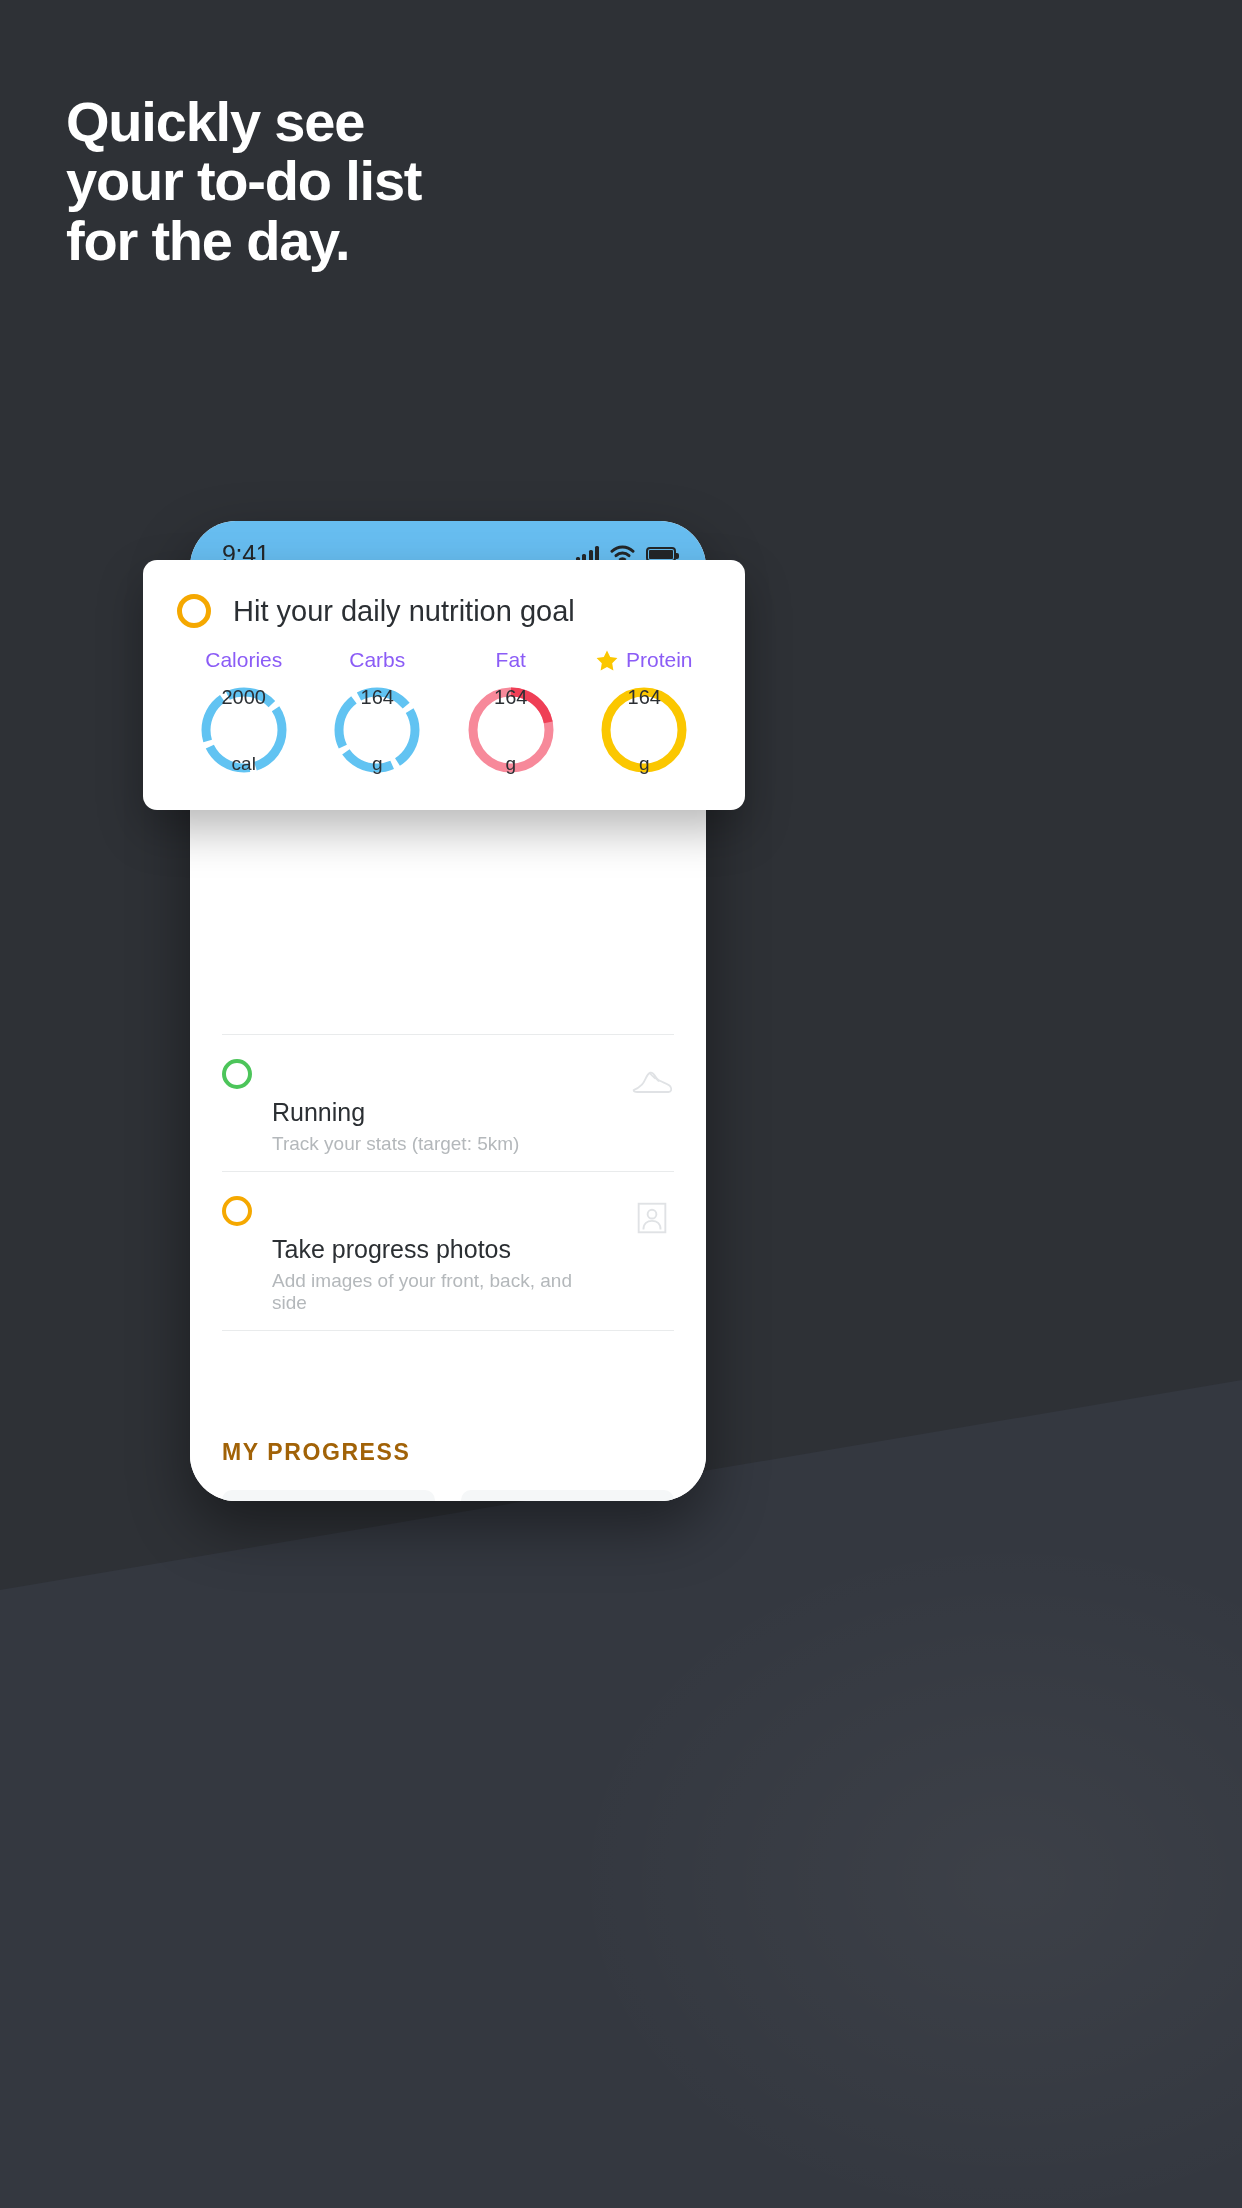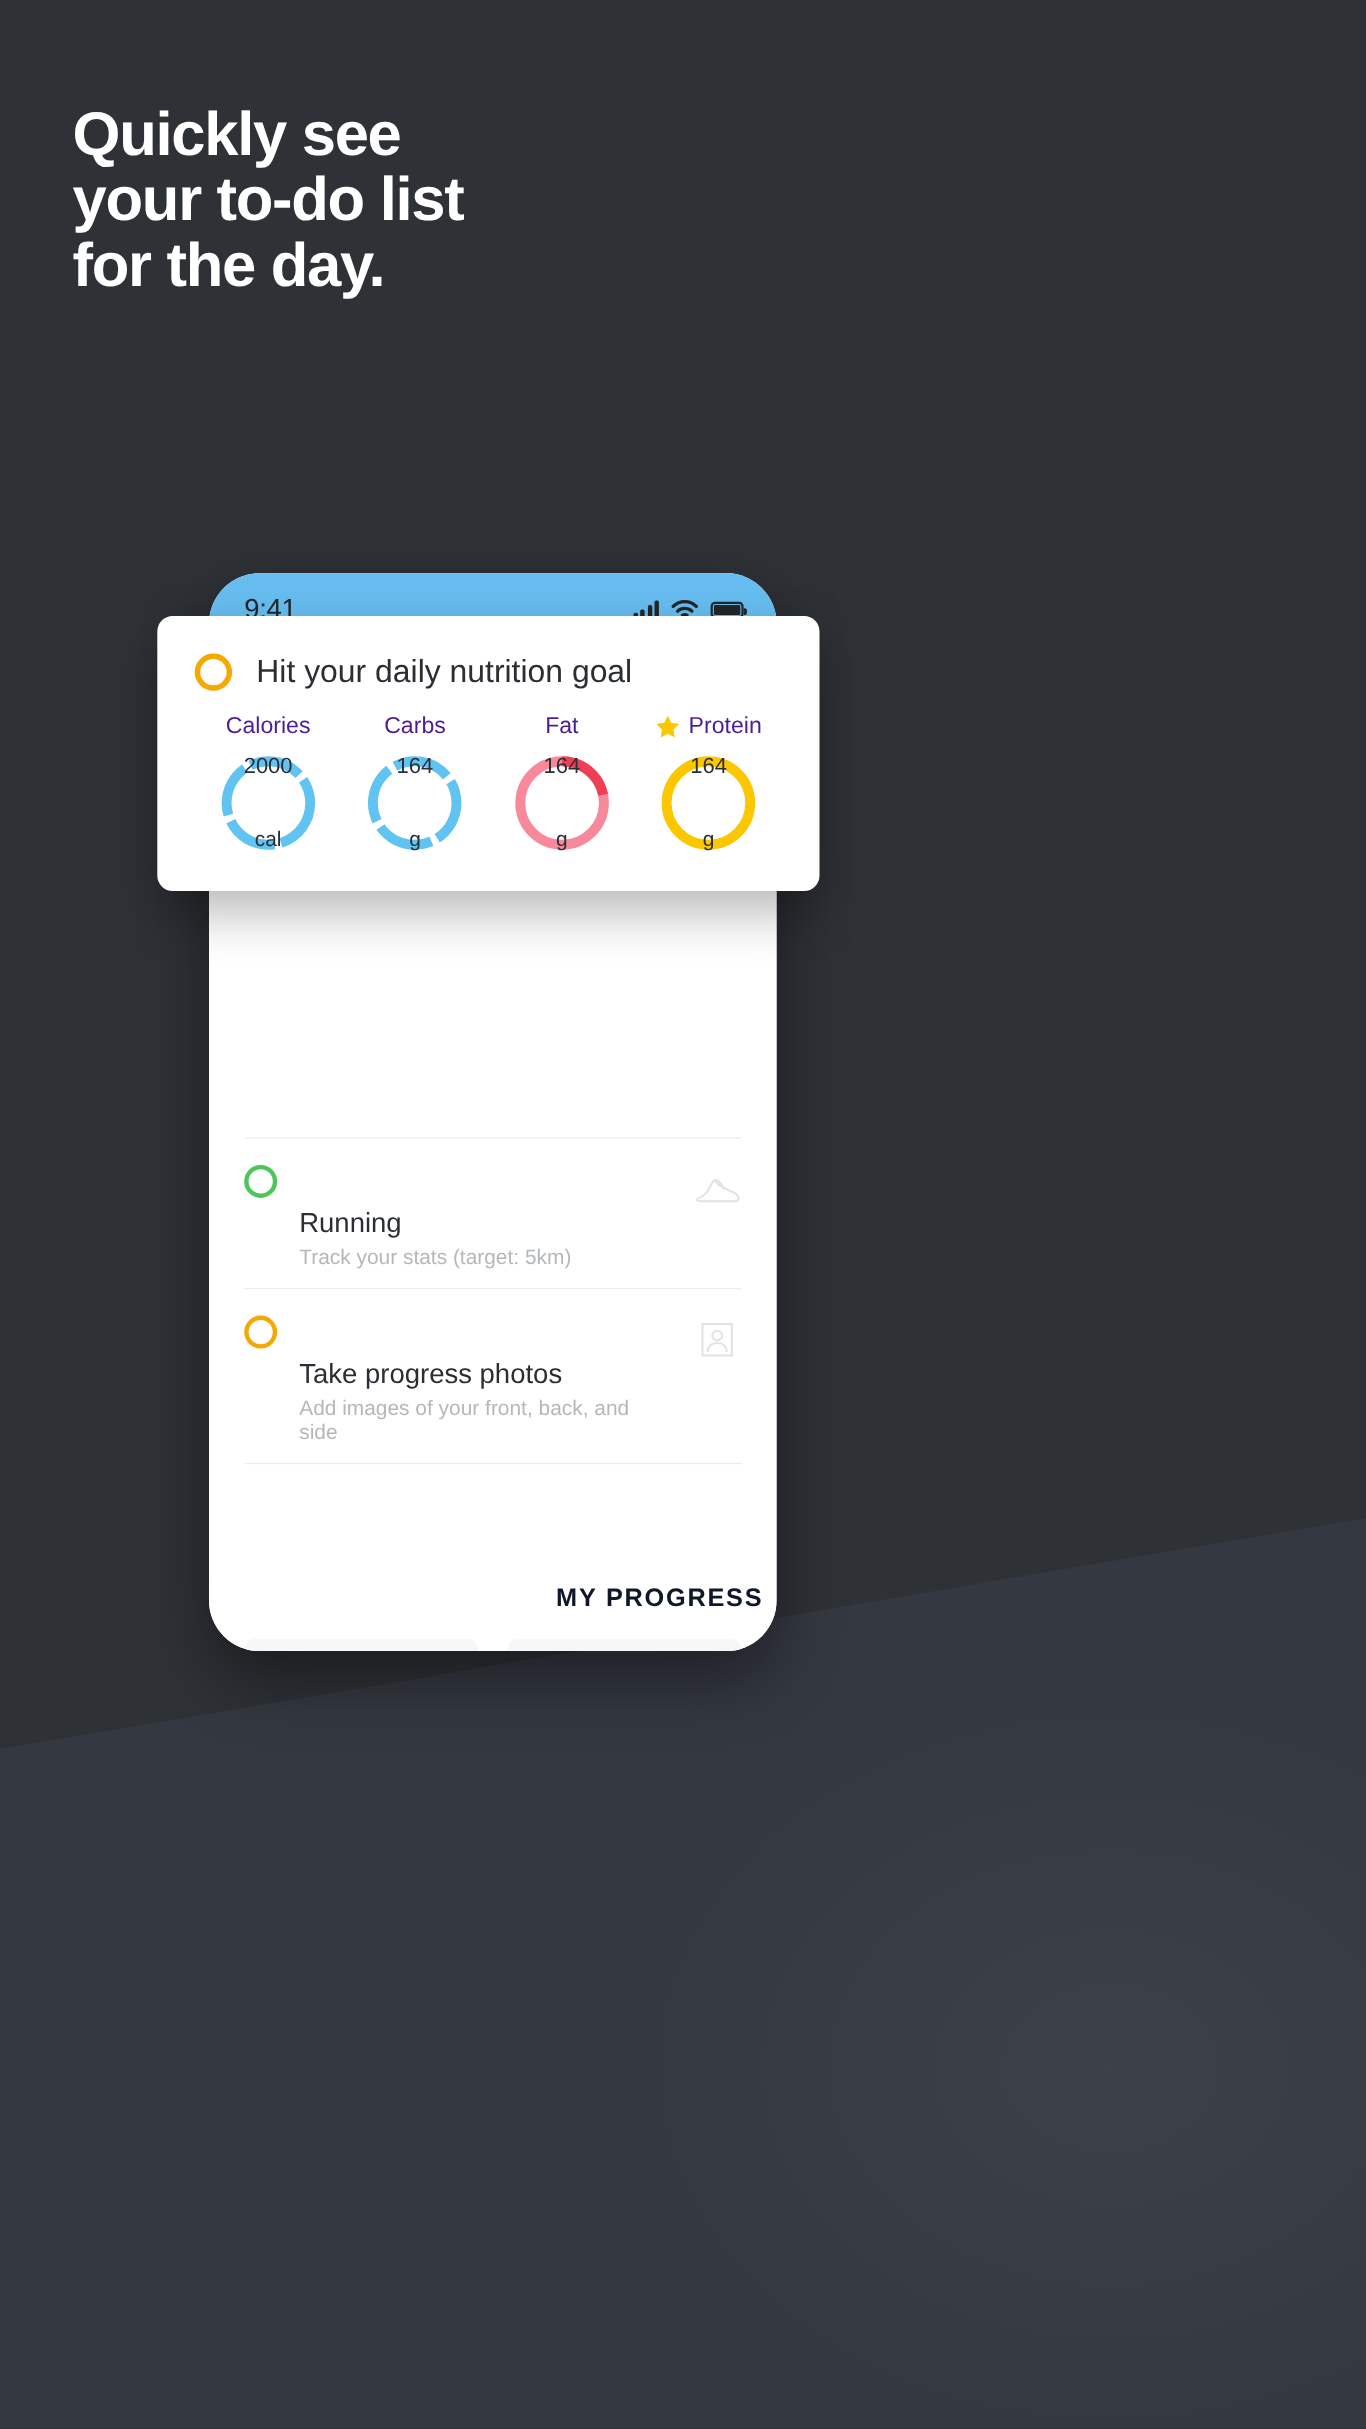--- a/index.html
+++ b/index.html
@@ -110,22 +110,22 @@
     border: 4px solid #f5a800; flex: 0 0 auto; margin-top: 6px;
   }
   .todo-ring.green { border-color: #4cc55a; }
   .todo-texts { flex: 1 1 auto; margin-top: 44px; }
   .todo-title { font-size: 25px; color: #2b2f33; line-height: 1.2; }
   .todo-sub { font-size: 19px; color: #b4b8bb; margin-top: 6px; }
   .todo-icon { width: 44px; height: 40px; flex: 0 0 auto; margin-top: 8px; opacity: .55; }
 
   
   .progress-title {
-    font-size: 23px; font-weight: bold; color: #0f172a;
-    letter-spacing: 1.6px; padding: 0 12px 0 32px; margin-top: 108px; text-align: right;
+    font-size: 23px; font-weight: bold; color: #a16207;
+    letter-spacing: 1.6px; padding: 0 0 0 32px; margin-top: 108px;
   }
   .cards { display: flex; gap: 26px; padding: 0 32px; margin-top: 24px; }
   .pcard {
     flex: 1 1 0; height: 232px; background: #f5f7f8;
     border-radius: 10px; position: relative; overflow: hidden;
   }
   .pcard-label { font-size: 25px; color: #35393d; padding: 34px 0 0 30px; }
 
   
   .nutrition-card {
@@ -137,21 +137,21 @@
   }
   .nut-head { display: flex; align-items: center; gap: 22px; }
   .nut-ring-check {
     width: 34px; height: 34px; border-radius: 50%;
     border: 5px solid #f5a800; flex: 0 0 auto;
   }
   .nut-title { font-size: 29px; color: #2b2f33; }
   .nut-grid { display: flex; margin-top: 20px; }
   .nut-col { flex: 1 1 0; display: flex; flex-direction: column; align-items: center; }
   .nut-col-label {
-    font-size: 21px; color: #4c1d95; margin-bottom: 12px;
+    font-size: 21px; color: #8b5cf6; margin-bottom: 12px;
     display: flex; align-items: center; gap: 8px; white-space: nowrap;
   }
   .nut-donut { position: relative; width: 92px; height: 92px; }
   .nut-donut-text {
     position: absolute; inset: 0; display: flex; flex-direction: column;
     align-items: center; justify-content: center; line-height: 1.12; gap: 44px;
   }
   .nut-amount { font-size: 20px; color: #2b2f33; }
   .nut-unit { font-size: 19px; color: #2b2f33; }
 </style>

